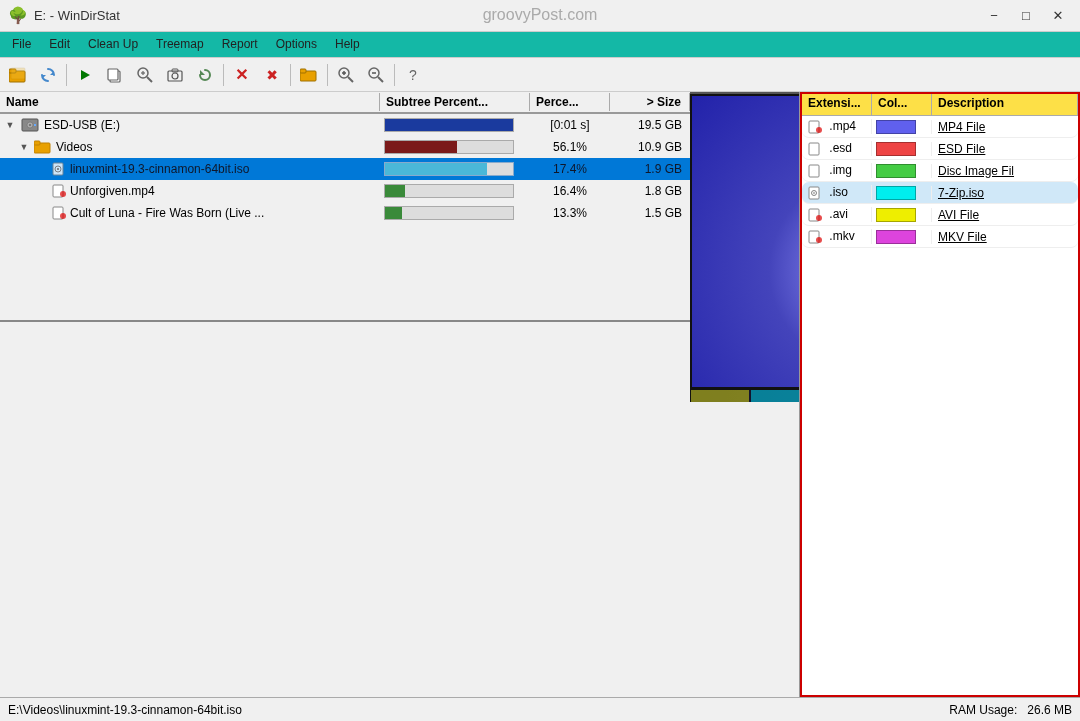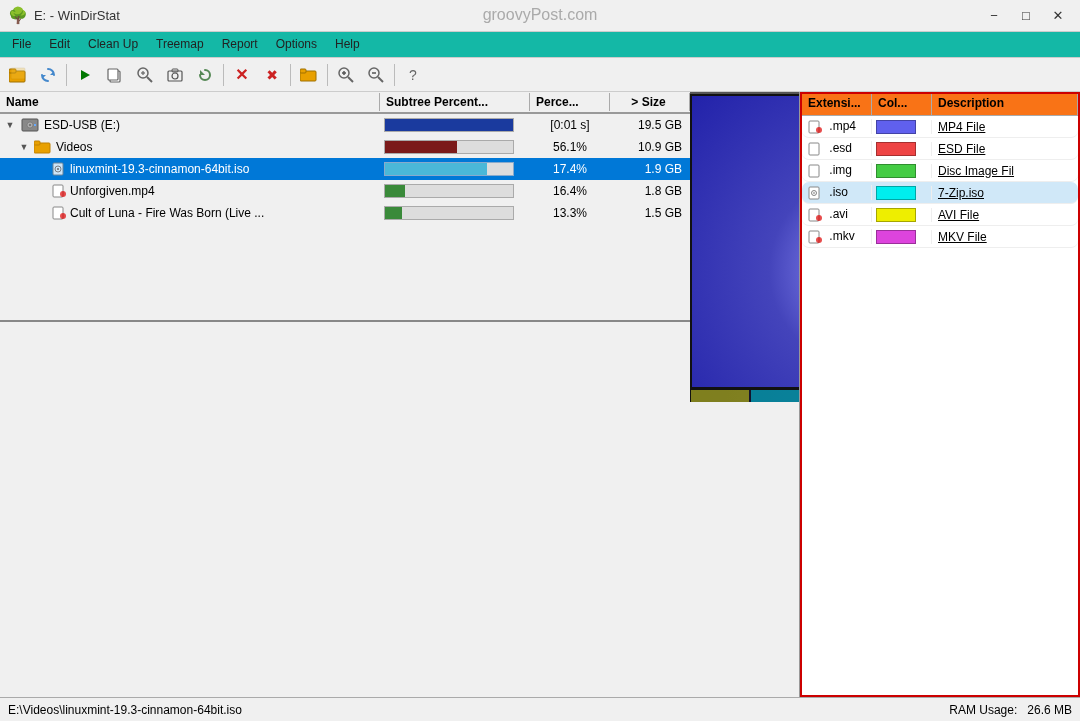--- a/index.html
+++ b/index.html
@@ -133,28 +133,28 @@
       padding: 2px 6px;
       border-right: 1px solid #aaa;
       font-weight: bold;
       font-size: 12px;
       white-space: nowrap;
       overflow: hidden;
     }
     .col-name { width: 380px; }
     .col-subtree { width: 150px; }
     .col-perce { width: 80px; }
-    .col-size { width: 80px; text-align: center; padding-right: 8px; }
+    .col-size { width: 80px; text-align: right; padding-right: 8px; }
     .file-row {
       display: flex;
       align-items: center;
       height: 22px;
       cursor: pointer;
     }
-    .file-row.selected { background: #0078d7; color: #ffffff; align-items: center; }
+    .file-row.selected { background: #0078d7; color: #0f172a; align-items: center; }
     .file-row.selected .bar-fill { }
     .row-name {
       width: 380px;
       display: flex;
       align-items: center;
       gap: 4px;
       padding-left: 4px;
       overflow: hidden;
       white-space: nowrap;
     }
@@ -205,21 +205,21 @@
     
     #right-panel {
       width: 280px;
       border: 2px solid #cc0000;
       background: white;
       display: flex;
       flex-direction: column;
     }
     #legend-header {
       display: flex;
-      background: #f97316;
+      background: #fde047;
       border-bottom: 1px solid #aaa;
       height: 22px;
     }
     .leg-col-header {
       padding: 2px 6px;
       font-weight: bold;
       font-size: 12px;
       border-right: 1px solid #aaa;
     }
     .leg-col-ext { width: 70px; }

